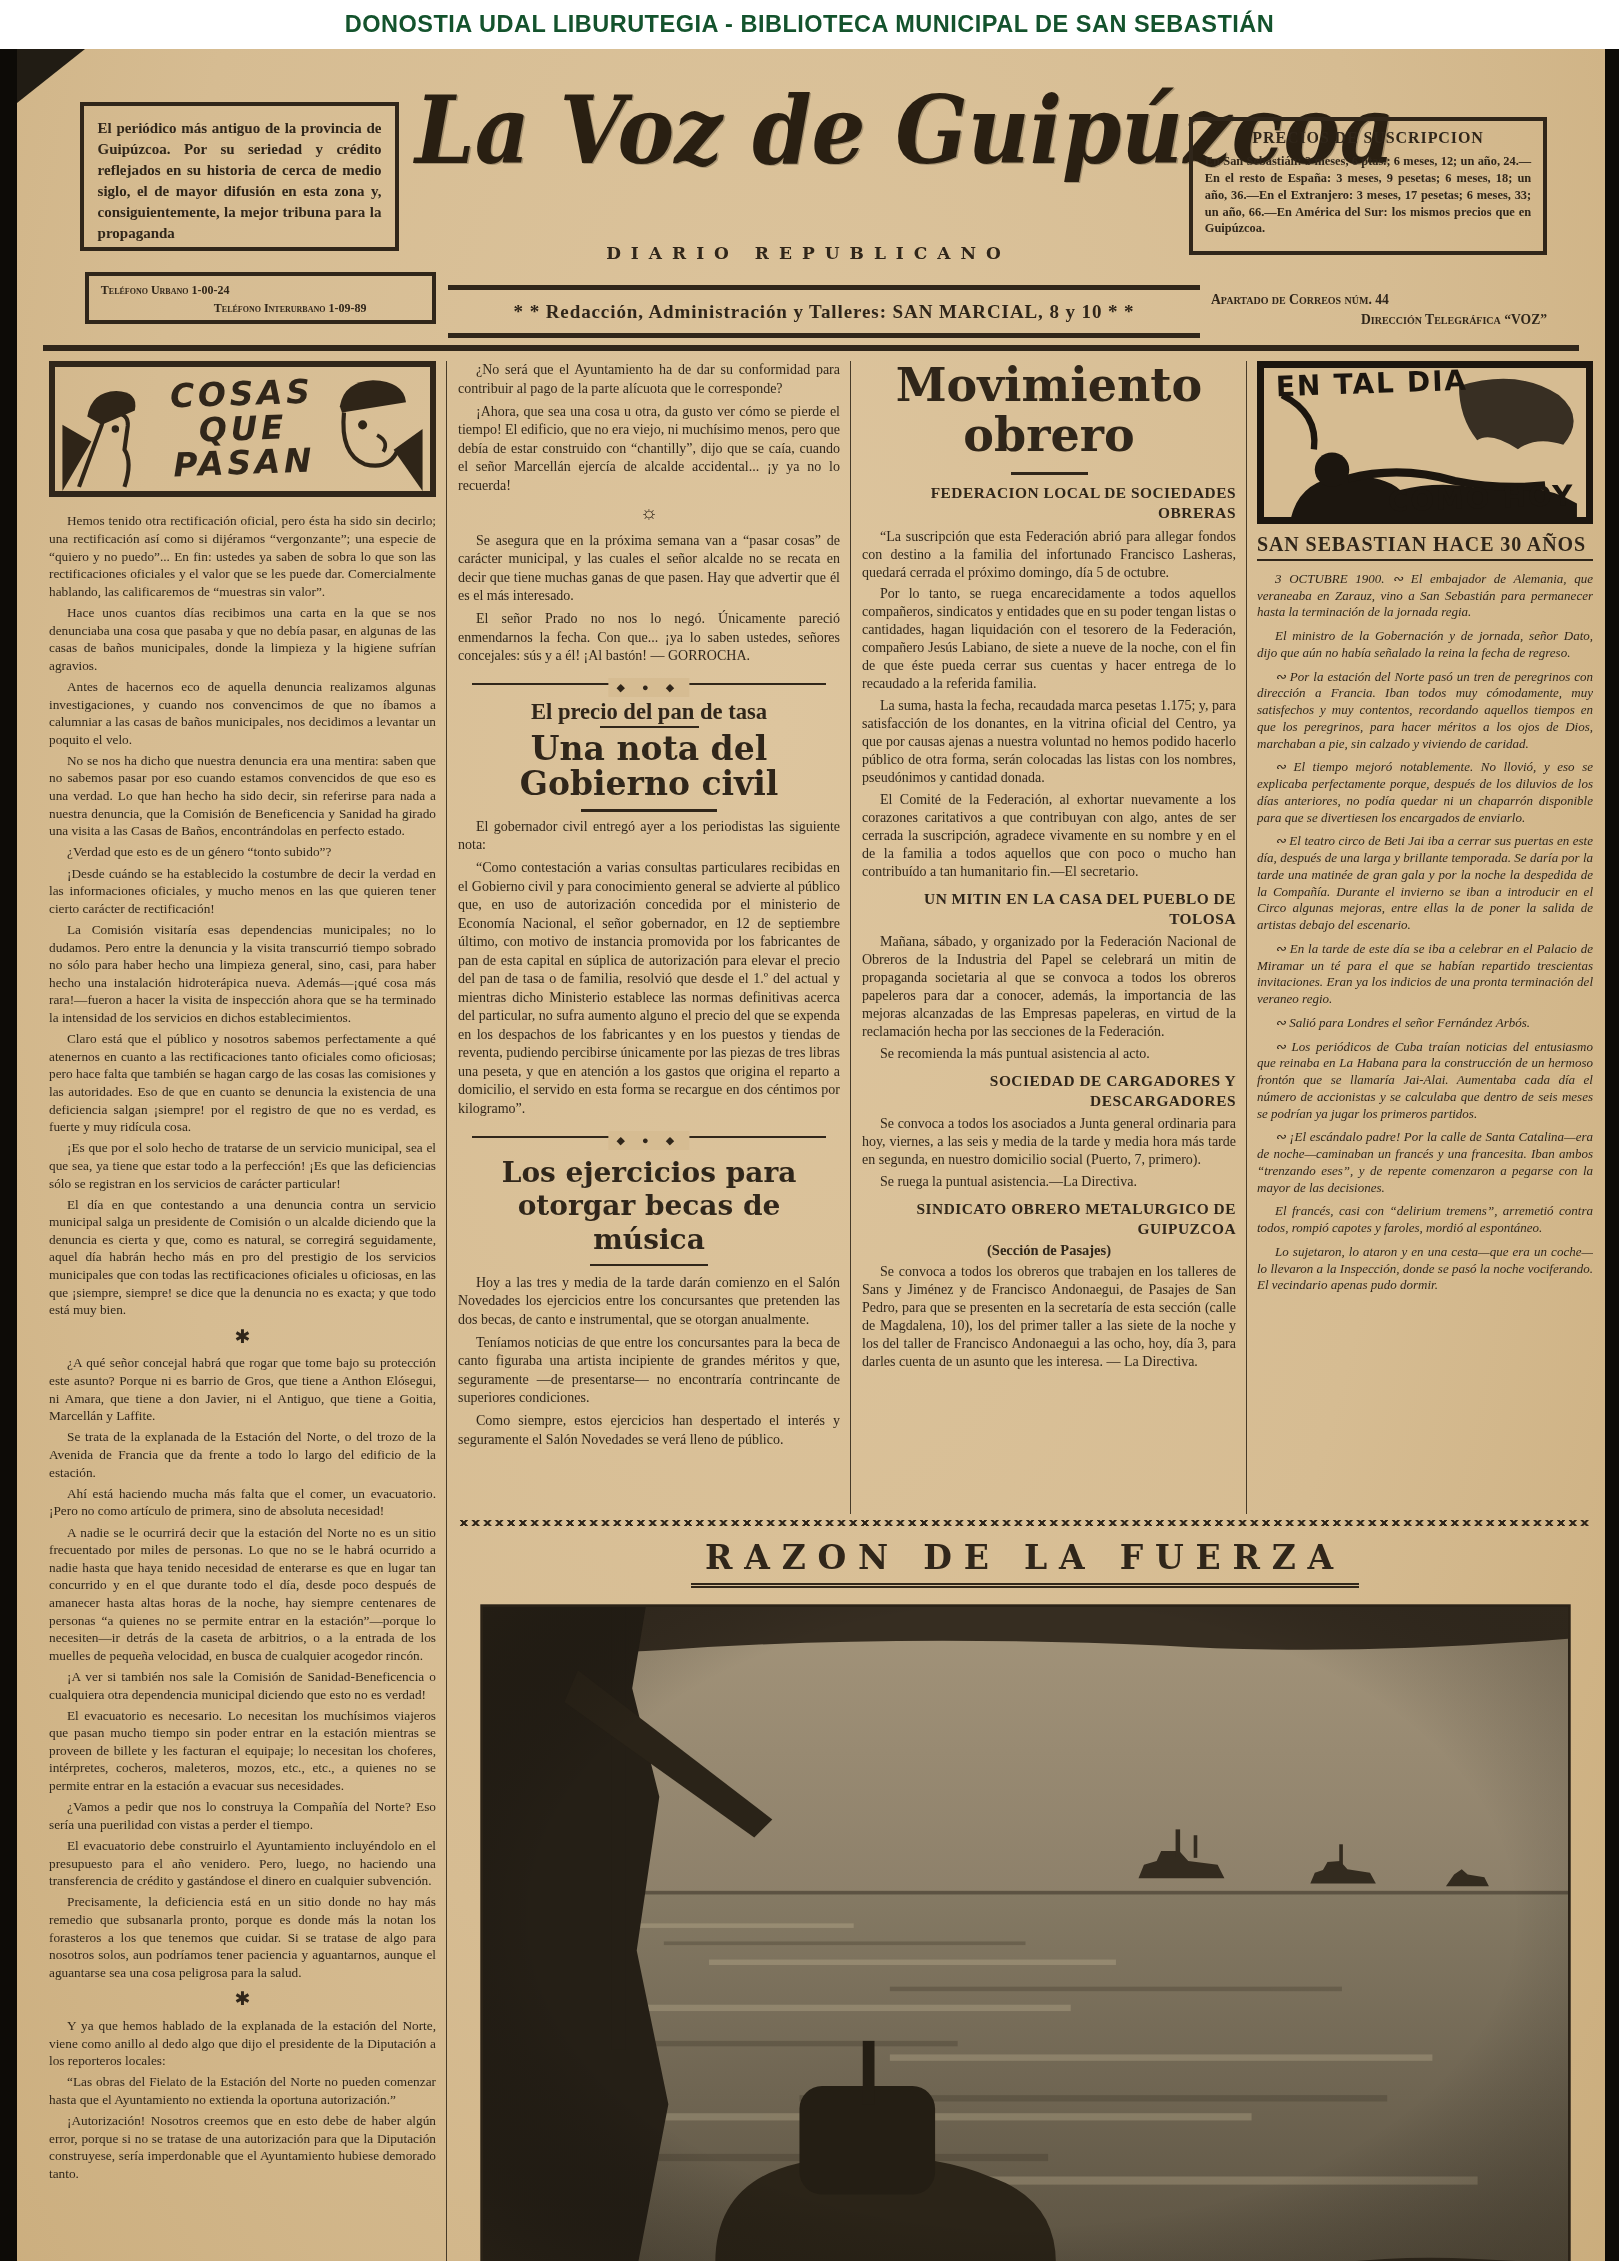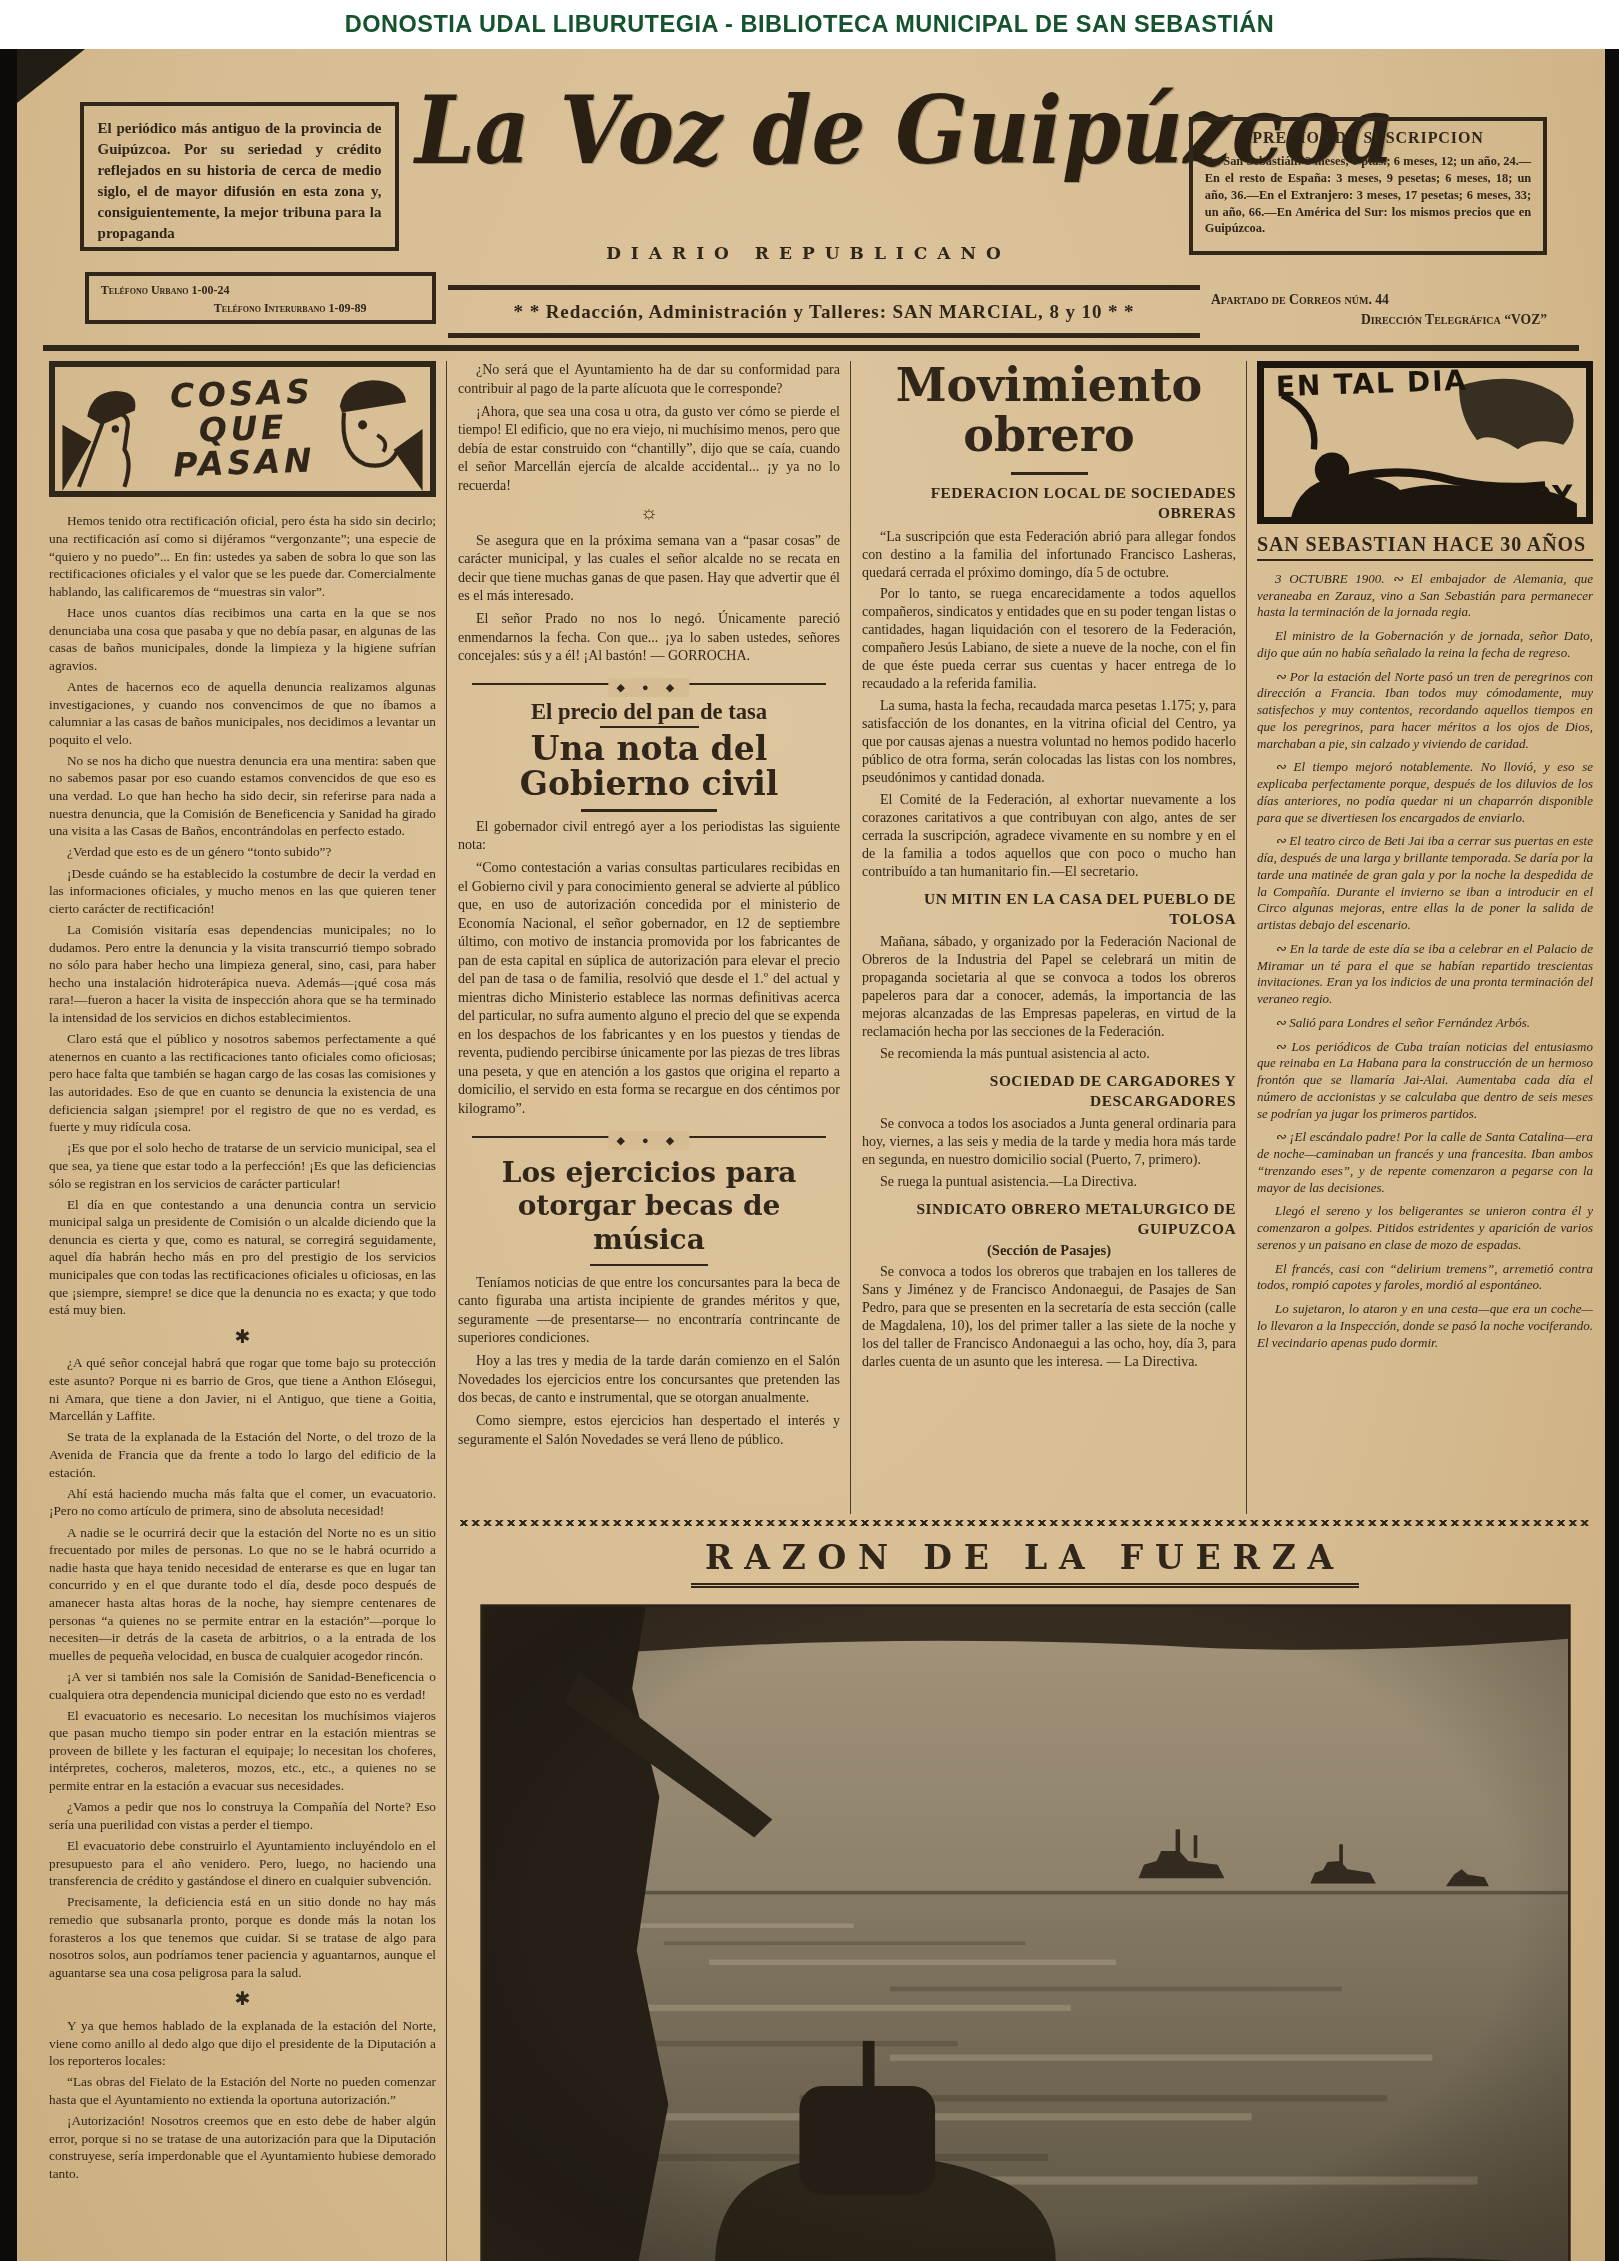--- a/index.html
+++ b/index.html
@@ -255,22 +255,22 @@
           <div class="orn">☼</div>
           <p>Se asegura que en la próxima semana van a “pasar cosas” de carácter municipal, y las cuales el señor alcalde no se recata en decir que tiene muchas ganas de que pasen. Hay que advertir que él es el más interesado.</p>
           <p>El señor Prado no nos lo negó. Únicamente pareció enmendarnos la fecha. Con que... ¡ya lo saben ustedes, señores concejales: sús y a él! ¡Al bastón! — GORROCHA.</p>
           <div class="fancy-rule"></div>
           <h3 class="kicker">El precio del pan de tasa</h3>
           <h3 class="headline-2">Una nota del Gobierno civil</h3>
           <p>El gobernador civil entregó ayer a los periodistas las siguiente nota:</p>
           <p>“Como contestación a varias consultas particulares recibidas en el Gobierno civil y para conocimiento general se advierte al público que, en uso de autorización concedida por el ministerio de Economía Nacional, el señor gobernador, en 12 de septiembre último, con motivo de instancia promovida por los fabricantes de pan de esta capital en súplica de autorización para elevar el precio del pan de tasa o de familia, resolvió que desde el 1.º del actual y mientras dicho Ministerio establece las normas definitivas acerca del particular, no sufra aumento alguno el precio del que se expenda en los despachos de los fabricantes y en los puestos y tiendas de reventa, pudiendo percibirse únicamente por las piezas de tres libras una peseta, y que en atención a los gastos que origina el reparto a domicilio, el servido en esta forma se recargue en dos céntimos por kilogramo”.</p>
           <div class="fancy-rule"></div>
           <h3 class="headline-3">Los ejercicios para otorgar becas de música</h3>
+          <p>Hoy a las tres y media de la tarde darán comienzo en el Salón Novedades los ejercicios entre los concursantes que pretenden las dos becas, de canto e instrumental, que se otorgan anualmente.</p>
           <p>Teníamos noticias de que entre los concursantes para la beca de canto figuraba una artista incipiente de grandes méritos y que, seguramente —de presentarse— no encontraría contrincante de superiores condiciones.</p>
-          <p>Hoy a las tres y media de la tarde darán comienzo en el Salón Novedades los ejercicios entre los concursantes que pretenden las dos becas, de canto e instrumental, que se otorgan anualmente.</p>
           <p>Como siempre, estos ejercicios han despertado el interés y seguramente el Salón Novedades se verá lleno de público.</p>
         </div>
     </section>
 
     <section class="col col3">
       <h1 class="headline-mov">Movimiento obrero</h1>
       <div>
           <h3 class="sub">FEDERACION LOCAL DE SOCIEDADES OBRERAS</h3>
           <p>“La suscripción que esta Federación abrió para allegar fondos con destino a la familia del infortunado Francisco Lasheras, quedará cerrada el próximo domingo, día 5 de octubre.</p>
           <p>Por lo tanto, se ruega encarecidamente a todos aquellos compañeros, sindicatos y entidades que en su poder tengan listas o cantidades, hagan liquidación con el tesorero de la Federación, compañero Jesús Labiano, de siete a nueve de la noche, con el fin de que éste pueda cerrar sus cuentas y hacer entrega de lo recaudado a la referida familia.</p>
@@ -304,21 +304,20 @@
       <div>
           <p>3 OCTUBRE 1900. ∾ El embajador de Alemania, que veraneaba en Zarauz, vino a San Sebastián para permanecer hasta la terminación de la jornada regia.</p>
           <p>El ministro de la Gobernación y de jornada, señor Dato, dijo que aún no había señalado la reina la fecha de regreso.</p>
           <p>∾ Por la estación del Norte pasó un tren de peregrinos con dirección a Francia. Iban todos muy cómodamente, muy satisfechos y muy contentos, recordando aquellos tiempos en que los peregrinos, para hacer méritos a los ojos de Dios, marchaban a pie, sin calzado y viviendo de caridad.</p>
           <p>∾ El tiempo mejoró notablemente. No llovió, y eso se explicaba perfectamente porque, después de los diluvios de los días anteriores, no podía quedar ni un chaparrón disponible para que se divertiesen los encargados de enviarlo.</p>
           <p>∾ El teatro circo de Beti Jai iba a cerrar sus puertas en este día, después de una larga y brillante temporada. Se daría por la tarde una matinée de gran gala y por la noche la despedida de la Compañía. Durante el invierno se iban a introducir en el Circo algunas mejoras, entre ellas la de poner la salida de artistas debajo del escenario.</p>
           <p>∾ En la tarde de este día se iba a celebrar en el Palacio de Miramar un té para el que se habían repartido trescientas invitaciones. Eran ya los indicios de una pronta terminación del veraneo regio.</p>
           <p>∾ Salió para Londres el señor Fernández Arbós.</p>
           <p>∾ Los periódicos de Cuba traían noticias del entusiasmo que reinaba en La Habana para la construcción de un hermoso frontón que se llamaría Jai-Alai. Aumentaba cada día el número de accionistas y se calculaba que dentro de seis meses se podrían ya jugar los primeros partidos.</p>
           <p>∾ ¡El escándalo padre! Por la calle de Santa Catalina—era de noche—caminaban un francés y una francesita. Iban ambos “trenzando eses”, y de repente comenzaron a pegarse con la mayor de las decisiones.</p>
-          <p>Llegó el sereno y los beligerantes se unieron contra él y comenzaron a golpes. Pitidos estridentes y aparición de varios serenos y un paisano en clase de mozo de espadas.</p>
           <p>El francés, casi con “delirium tremens”, arremetió contra todos, rompió capotes y faroles, mordió al espontáneo.</p>
           <p>Lo sujetaron, lo ataron y en una cesta—que era un coche—lo llevaron a la Inspección, donde se pasó la noche vociferando. El vecindario apenas pudo dormir.</p>
         </div>
     </section>
 
     <div class="wavy"></div>
 
     <section class="feature">
       <h2>RAZON DE LA FUERZA</h2>
 

